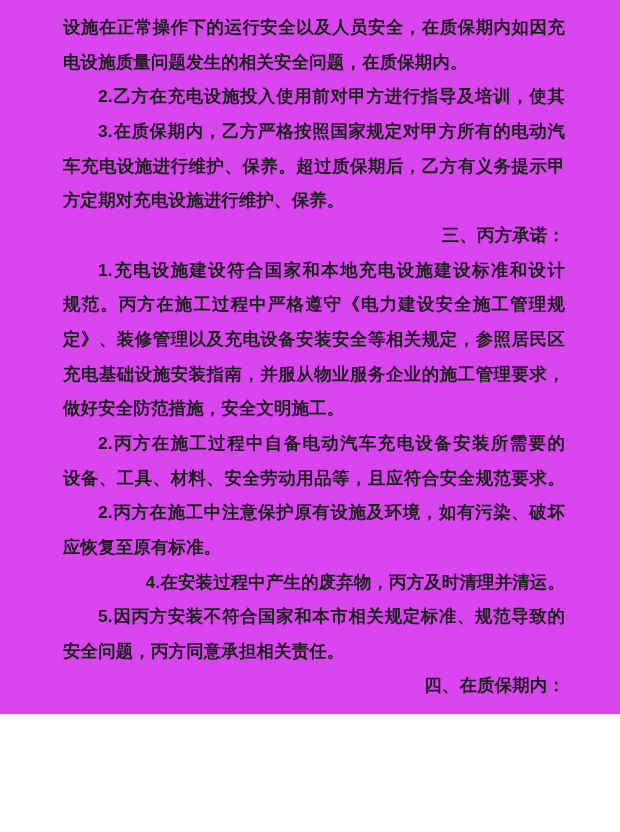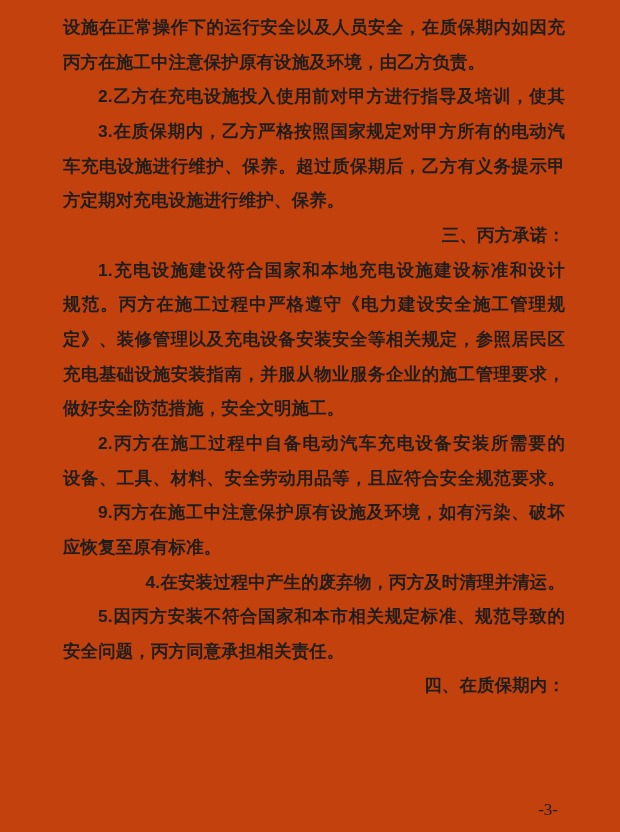--- a/index.html
+++ b/index.html
@@ -4,22 +4,22 @@
 <style>
   html, body {
     margin: 0;
     padding: 0;
     background: #ffffff;
     font-family: "Liberation Sans", sans-serif;
   }
   .page {
     position: relative;
     width: 620px;
-    height: 832px;
-    background: #c2410c;
+    height: 714px;
+    background: #d946ef;
     overflow: hidden;
   }
   .text-block {
     position: absolute;
     left: 63px;
     top: 10px;
     width: 502px;
     font-size: 17.4px;
     line-height: 34.65px;
     font-weight: 600;
@@ -47,34 +47,34 @@
     font-weight: 400;
     color: #1e1e1e;
   }
 </style>
 </head>
 <body>
 
 <div class="page">
   <div class="text-block">
       <div class="line fill">设施在正常操作下的运行安全以及人员安全，在质保期内如因充</div>
-      <div class="line">丙方在施工中注意保护原有设施及环境，由乙方负责。</div>
+      <div class="line">电设施质量问题发生的相关安全问题，在质保期内。</div>
       <div class="line fill indent">2.乙方在充电设施投入使用前对甲方进行指导及培训，使其</div>
       <div class="line fill indent">3.在质保期内，乙方严格按照国家规定对甲方所有的电动汽</div>
       <div class="line fill">车充电设施进行维护、保养。超过质保期后，乙方有义务提示甲</div>
       <div class="line">方定期对充电设施进行维护、保养。</div>
       <div class="line indent">三、丙方承诺：</div>
       <div class="line fill indent">1.充电设施建设符合国家和本地充电设施建设标准和设计</div>
       <div class="line fill">规范。丙方在施工过程中严格遵守《电力建设安全施工管理规</div>
       <div class="line fill">定》、装修管理以及充电设备安装安全等相关规定，参照居民区</div>
       <div class="line fill">充电基础设施安装指南，并服从物业服务企业的施工管理要求，</div>
       <div class="line">做好安全防范措施，安全文明施工。</div>
       <div class="line fill indent">2.丙方在施工过程中自备电动汽车充电设备安装所需要的</div>
       <div class="line fill">设备、工具、材料、安全劳动用品等，且应符合安全规范要求。</div>
-      <div class="line fill indent">9.丙方在施工中注意保护原有设施及环境，如有污染、破坏</div>
+      <div class="line fill indent">2.丙方在施工中注意保护原有设施及环境，如有污染、破坏</div>
       <div class="line">应恢复至原有标准。</div>
       <div class="line indent">4.在安装过程中产生的废弃物，丙方及时清理并清运。</div>
       <div class="line fill indent">5.因丙方安装不符合国家和本市相关规定标准、规范导致的</div>
       <div class="line">安全问题，丙方同意承担相关责任。</div>
       <div class="line indent">四、在质保期内：</div>
     </div>
   <div class="page-number">-3-</div>
 </div>
 
 </body></html>

